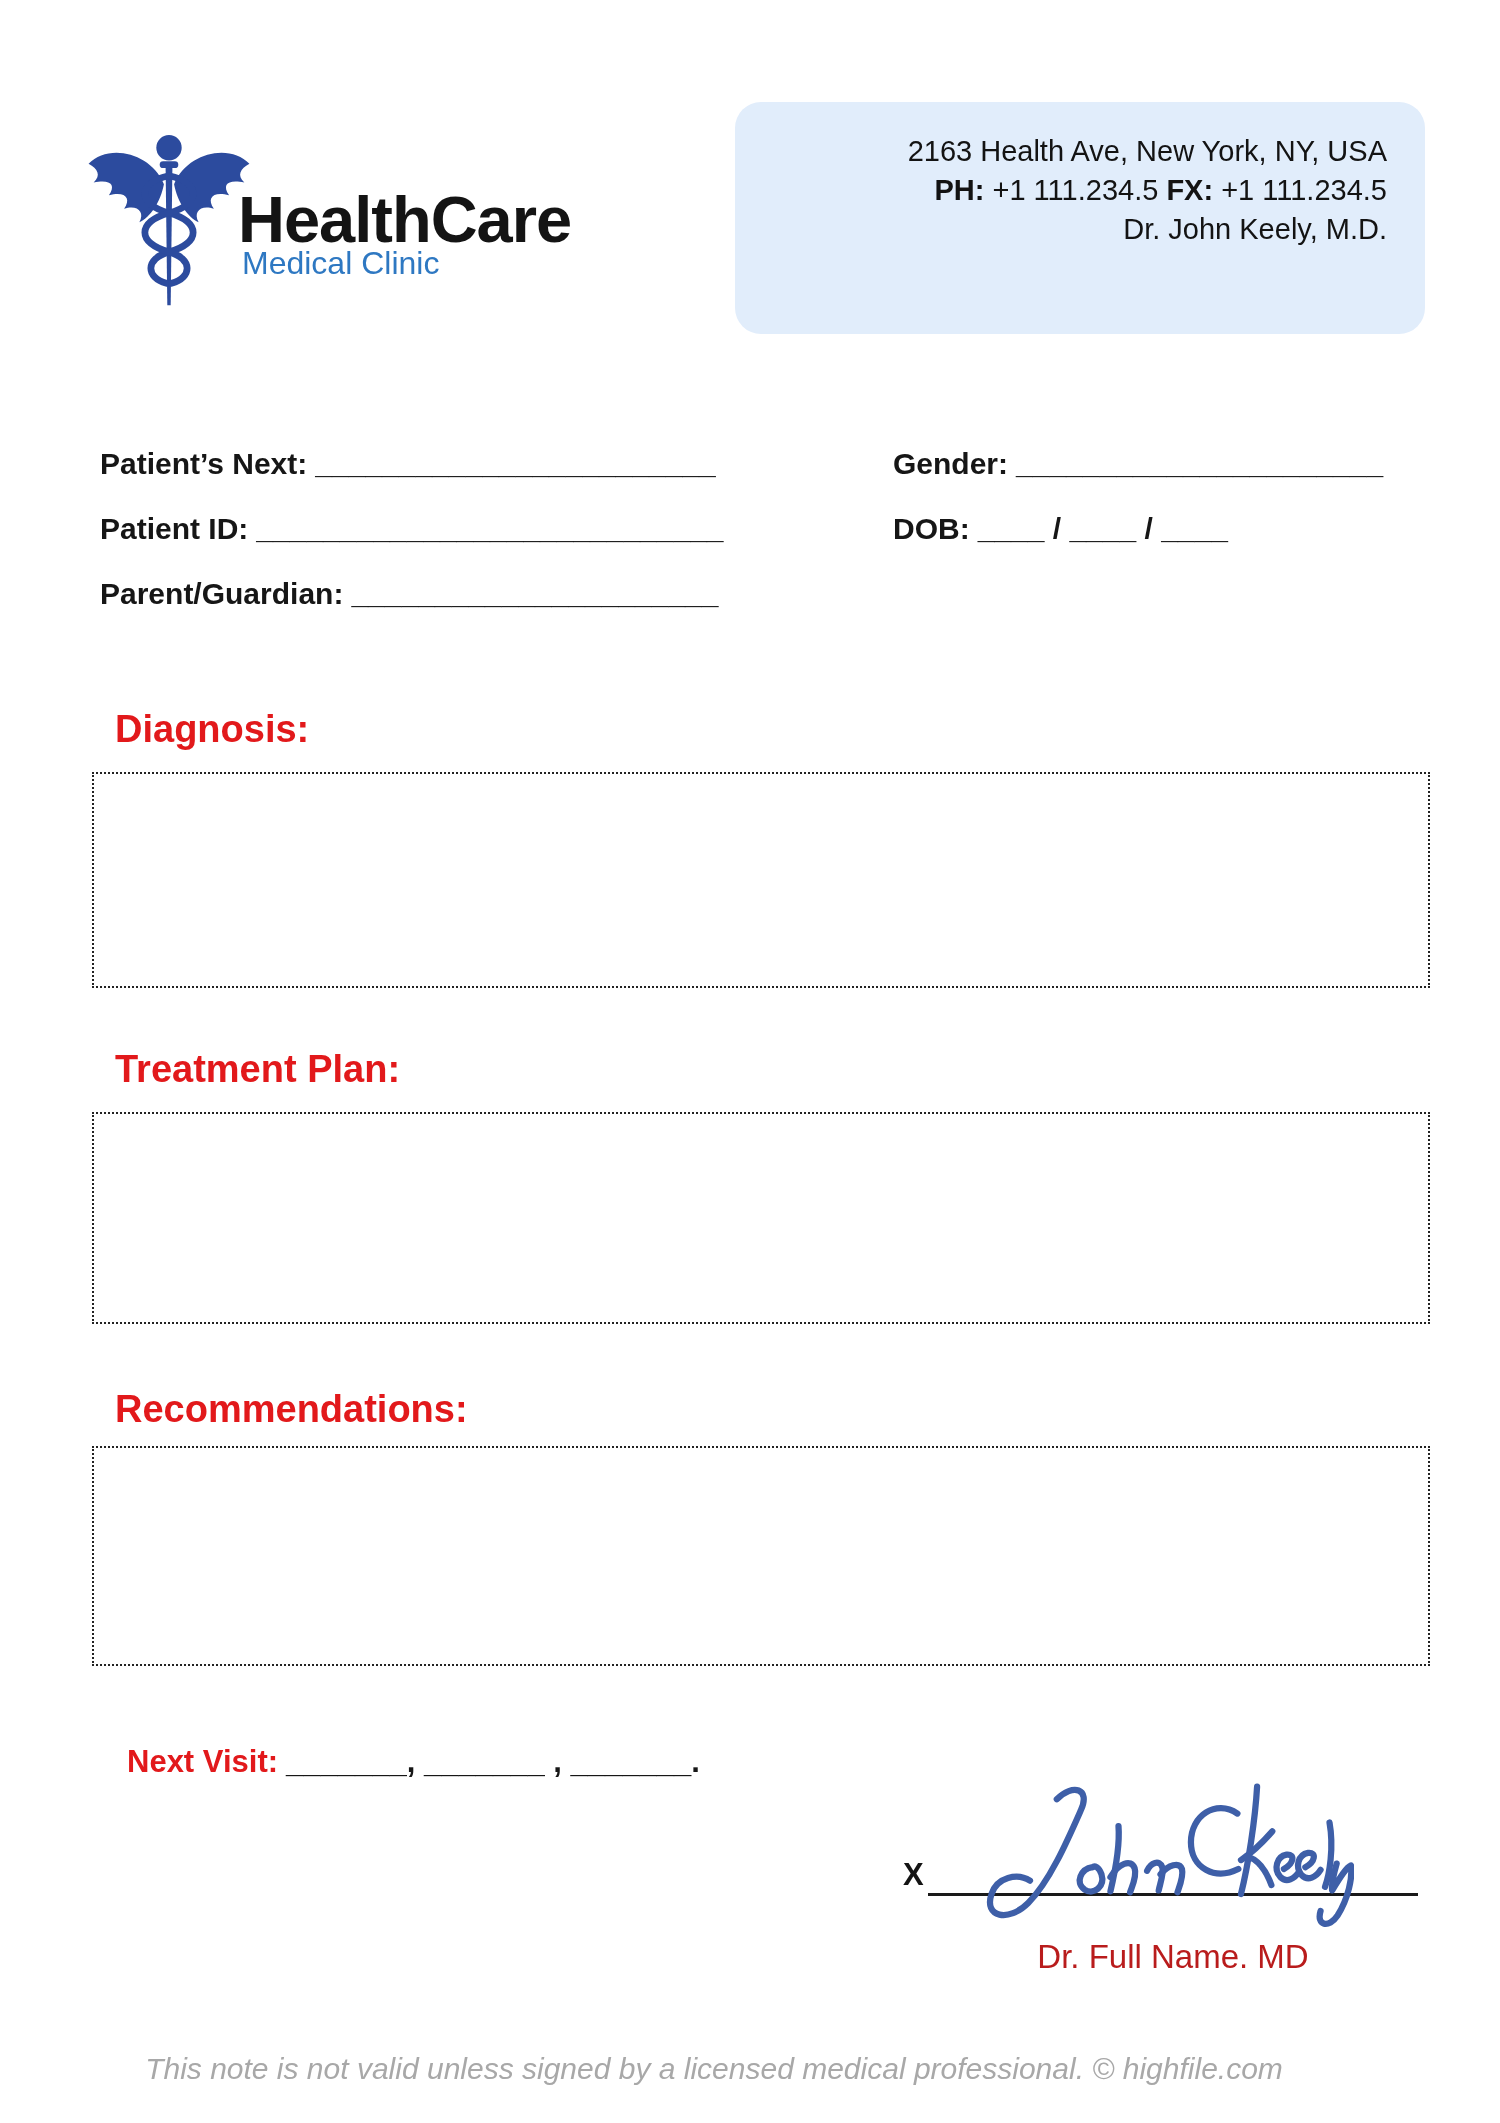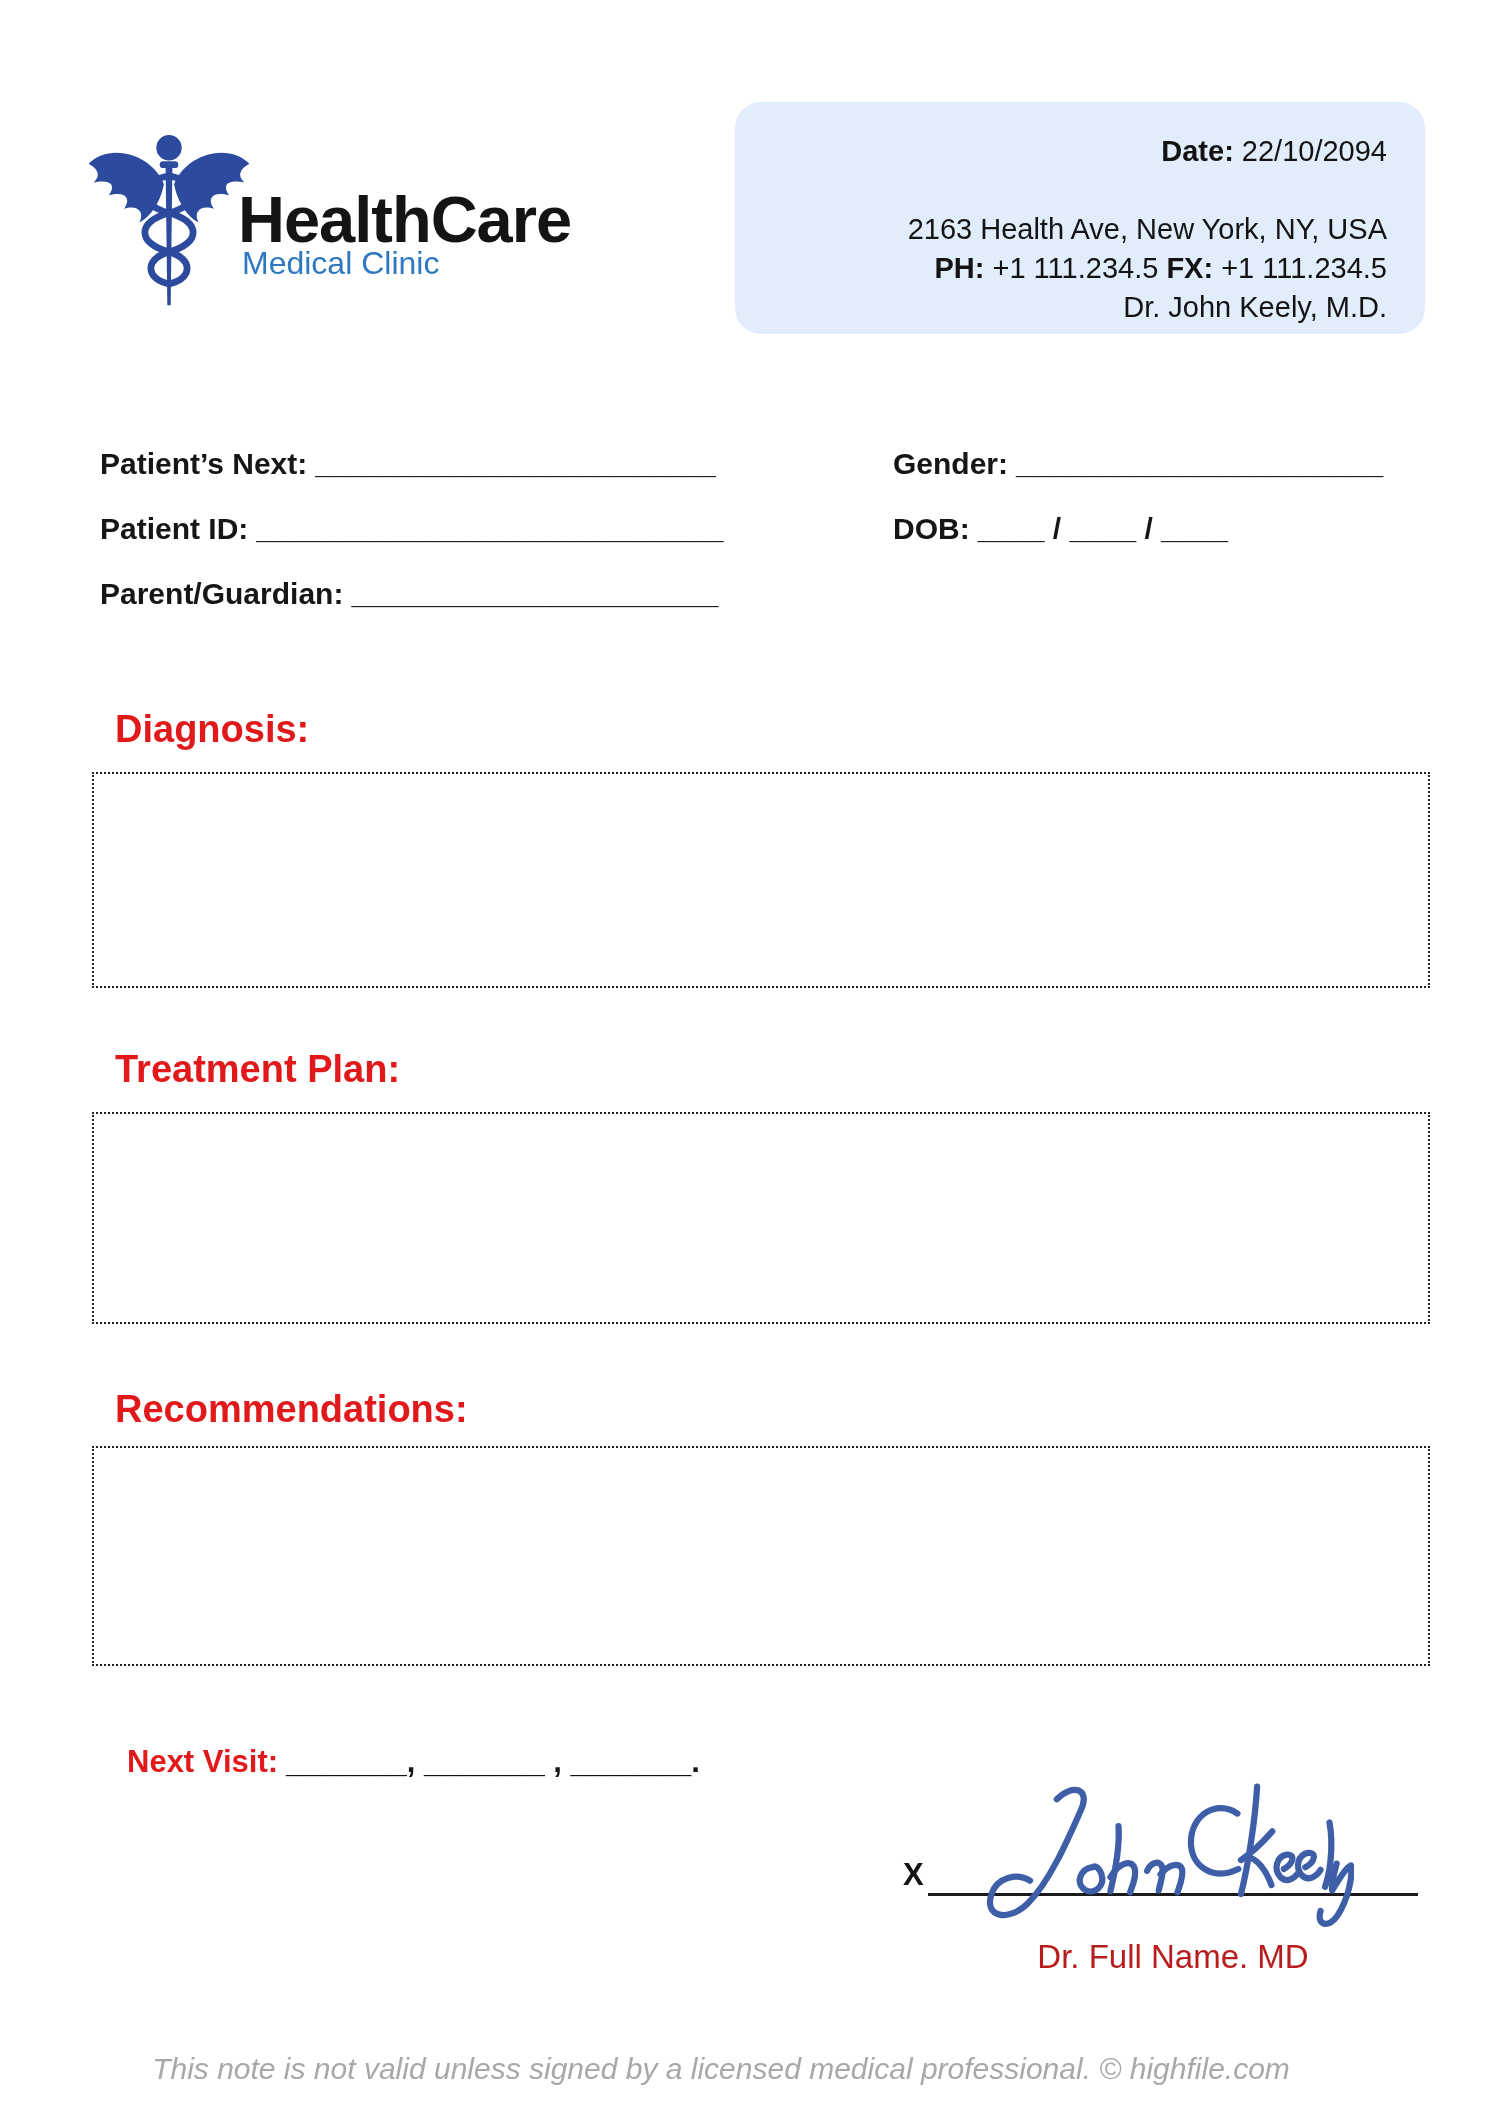--- a/index.html
+++ b/index.html
@@ -32,21 +32,21 @@
   .next-visit .nv-label { color:#e2191b; }
   .next-visit .blank { color:#161616; margin-left:8px; }
 
   
   .sig-x { position:absolute; left:903px; top:1857px; font-size:31px; font-weight:700; color:#141414; }
   .sig-line { position:absolute; left:928px; top:1806px; width:490px; height:90px; border-bottom:3px solid #1a1a1a; }
   .sig-script { position:absolute; left:942px; top:1776px; width:412px; height:152px; }
   .sig-printed { position:absolute; left:928px; top:1938px; width:490px; text-align:center; font-size:33px; color:#b91c1c; }
 
   
-  .footer { position:absolute; left:16px; top:2052px; width:1410px; text-align:center;
+  .footer { position:absolute; left:9px; top:2052px; width:1410px; text-align:center;
             font-style:italic; font-size:30px; color:#a8a8a8; }
 </style>
 </head>
 <body>
 
 <div class="page">
 
   <svg class="logo-icon" viewBox="0 0 200 215" aria-hidden="true">
     <g fill="#2c4b9e" stroke="none">
       <circle cx="100" cy="21" r="15"></circle>
@@ -57,21 +57,20 @@
     </g>
     <g fill="none" stroke="#2c4b9e" stroke-width="8" stroke-linecap="round">
       <path d="M100,54 C62,62 62,88 100,98 C138,108 138,134 100,144 C72,152 72,174 97,181"></path>
       <path d="M100,54 C138,62 138,88 100,98 C62,108 62,134 100,144 C128,152 128,174 103,181"></path>
     </g>
   </svg>
   <div class="brand-name">HealthCare</div>
   <div class="brand-tagline">Medical Clinic</div>
 
   <div class="info-box">
-    <div class="date-line"><span class="bold">Date:</span><span> 22/10/2094</span></div>
     <div>2163 Health Ave, New York, NY, USA</div>
     <div><span class="bold">PH:</span><span> +1 111.234.5 </span><span class="bold">FX:</span><span> +1 111.234.5</span></div>
     <div>Dr. John Keely, M.D.</div>
   </div>
 
   <div class="field-row" style="left:100px; top:447px;">
     <span>Patient’s Next:</span><span class="blank">________________________</span>
   </div>
   <div class="field-row" style="left:893px; top:447px;">
     <span>Gender:</span><span class="blank">______________________</span>

